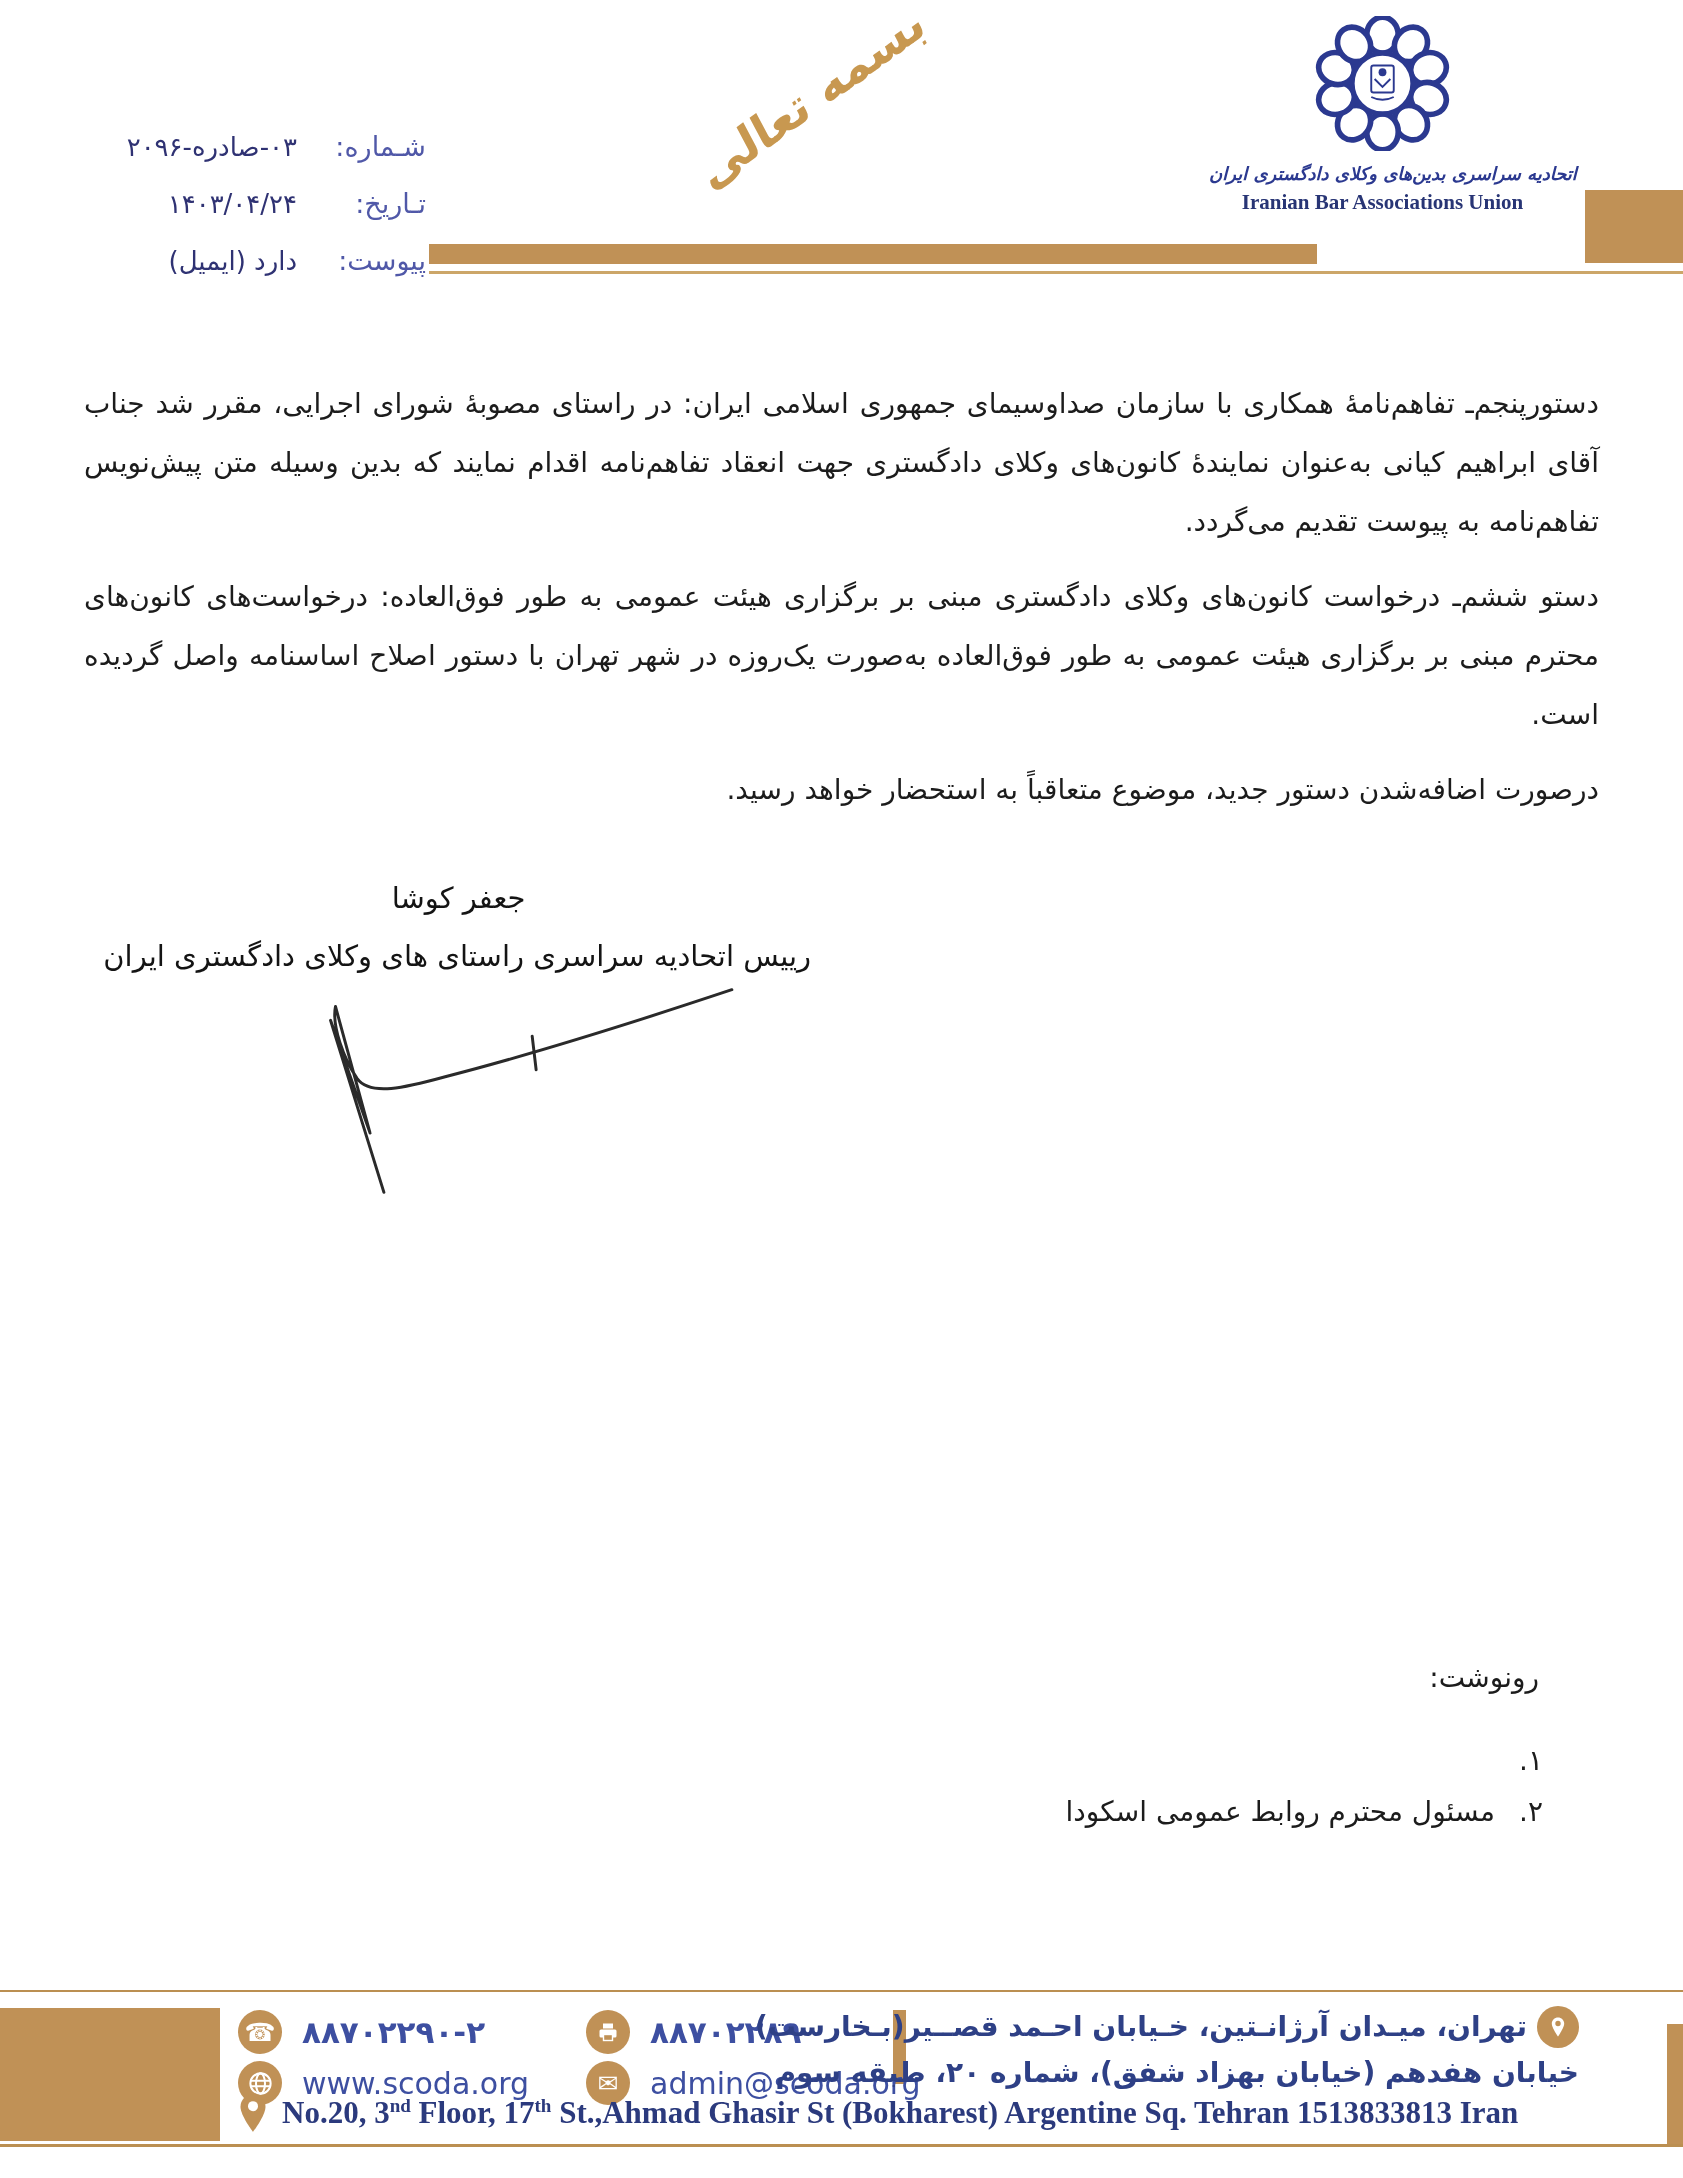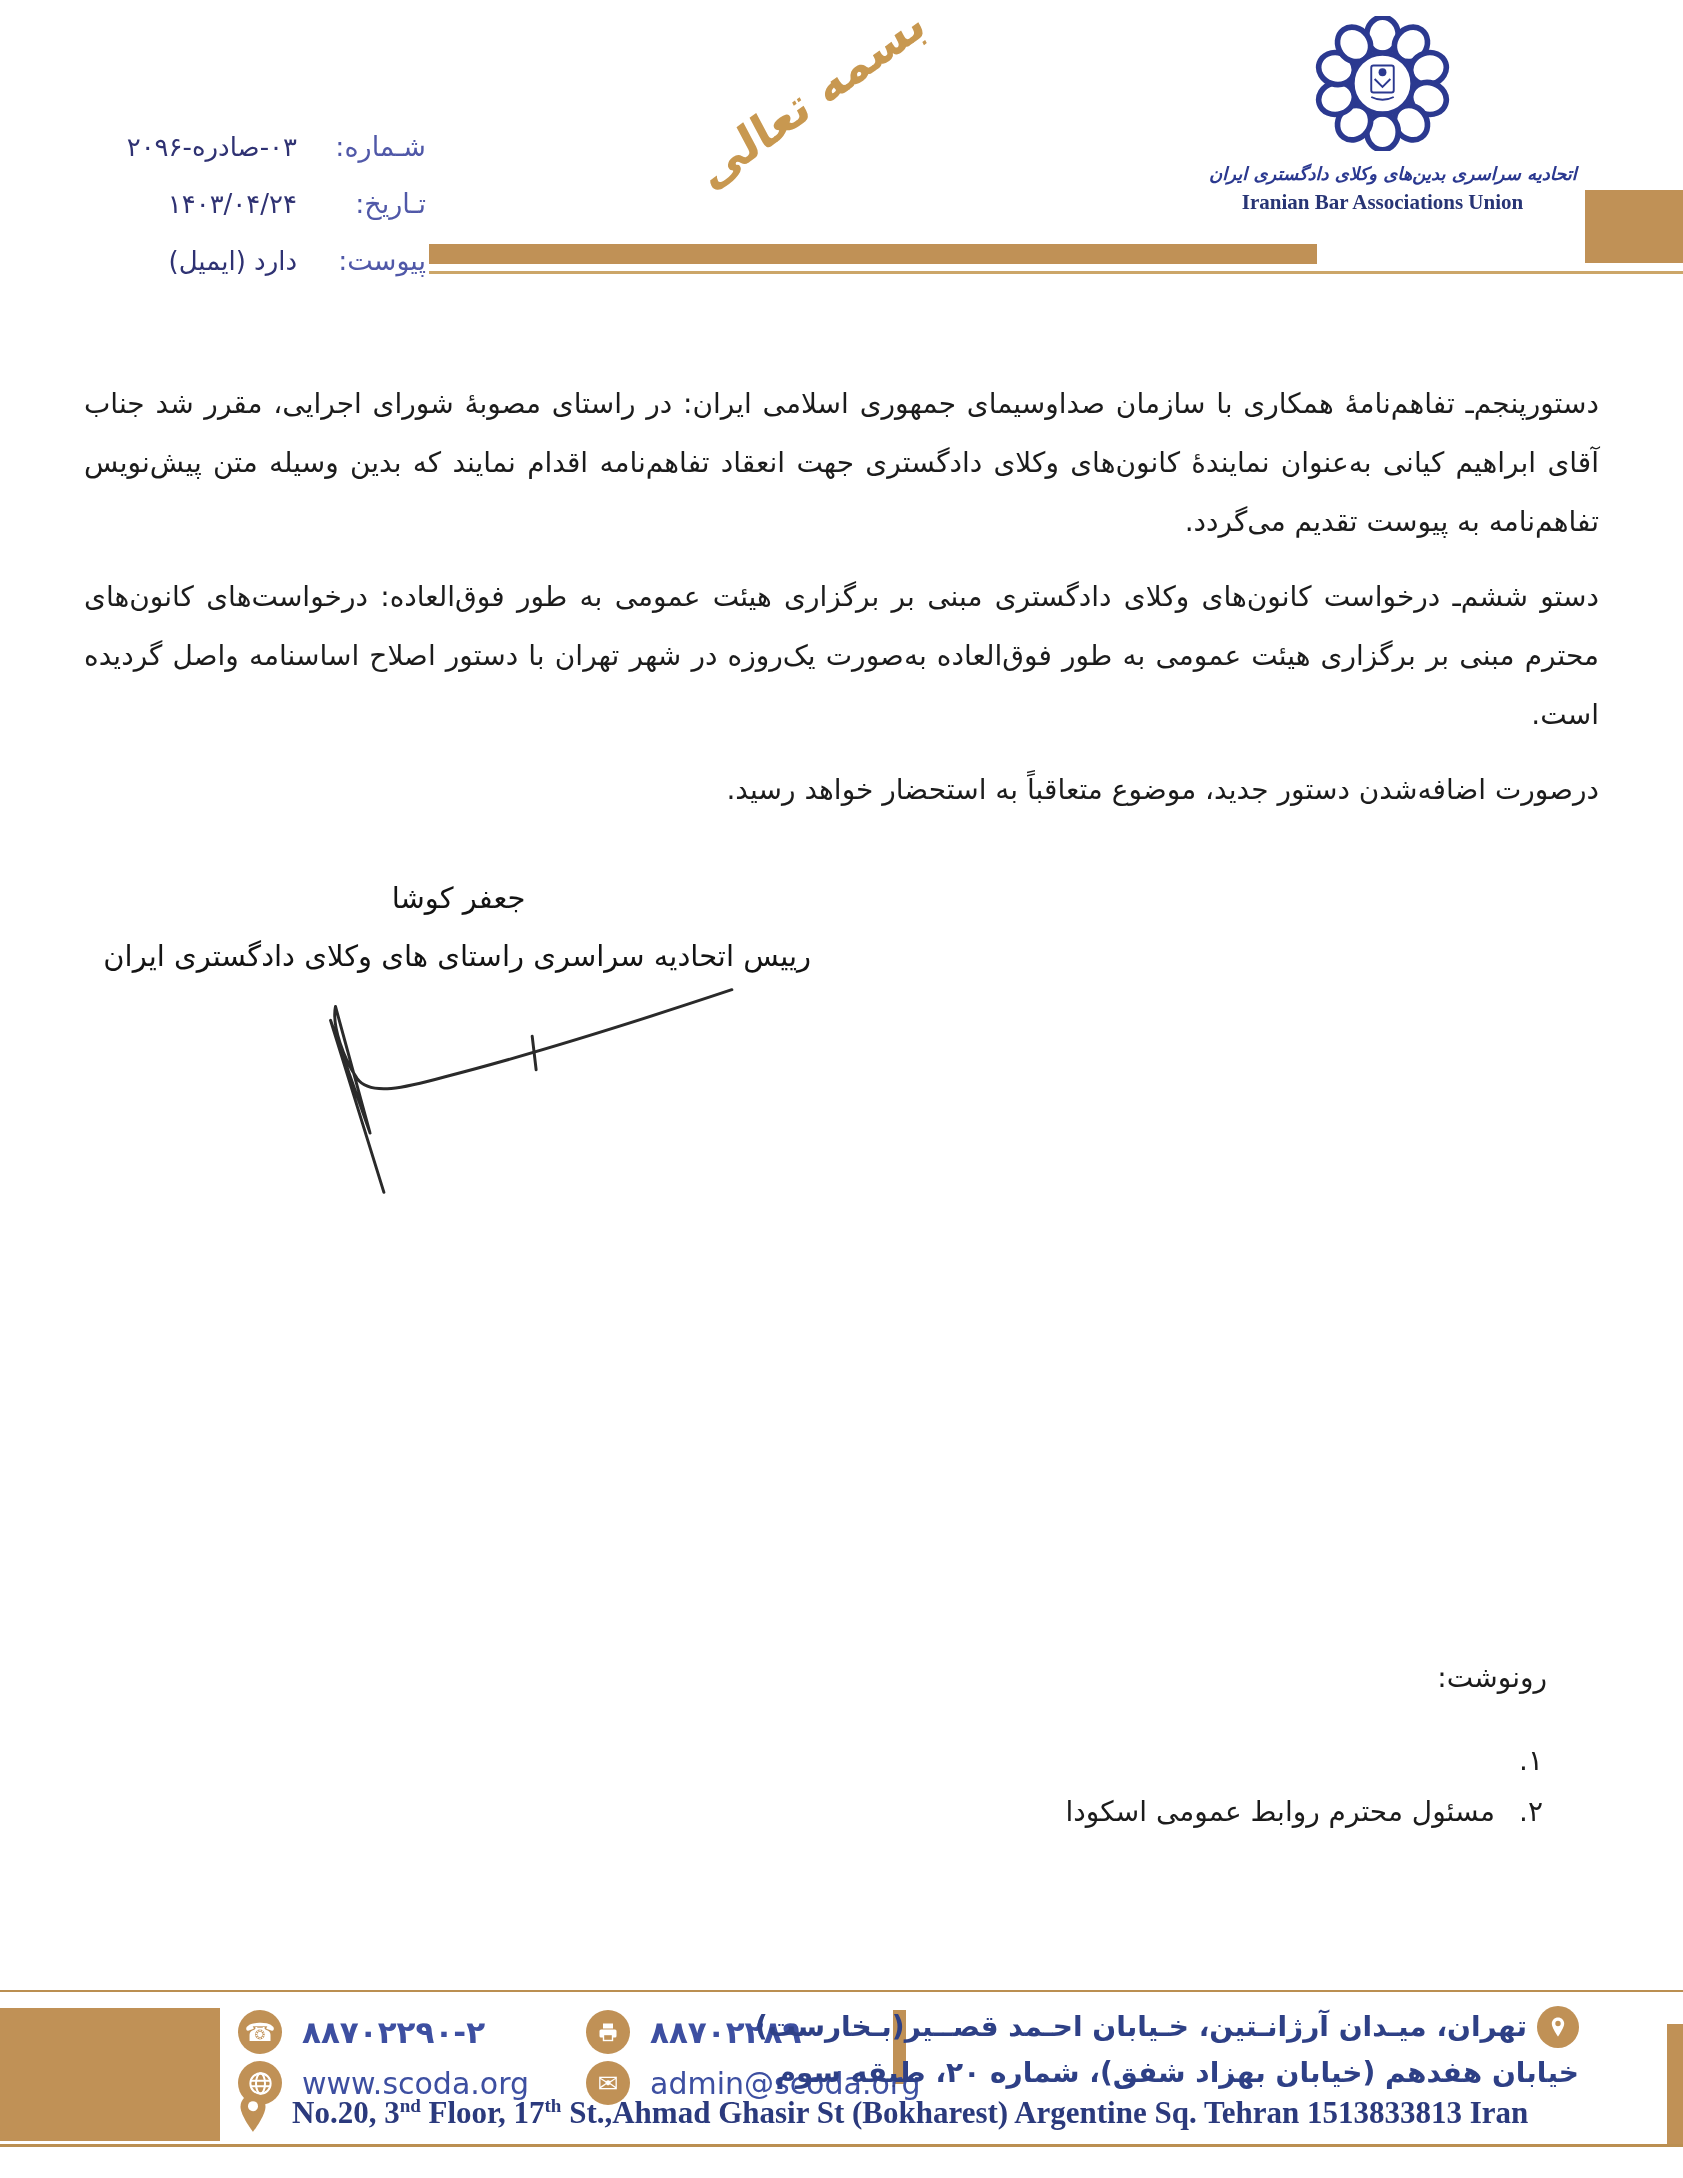--- a/index.html
+++ b/index.html
@@ -24,21 +24,21 @@
   .body-text{position:absolute;left:84px;top:374px;width:1515px;direction:rtl;
              text-align:justify;color:#1C1C1C;font-size:28px;line-height:59px;}
   .body-text p{margin:0 0 16px 0;}
   
   .sig-name{position:absolute;left:315px;top:881px;width:287px;text-align:center;
             direction:rtl;font-size:29px;color:#141414;}
   .sig-title{position:absolute;left:158px;top:939px;width:653px;text-align:center;
             direction:rtl;font-size:29px;color:#141414;white-space:nowrap;}
   .sig-scribble{position:absolute;left:267px;top:965px;width:475px;height:257px;}
   
-  .cc-title{position:absolute;right:136px;top:1661px;direction:rtl;font-size:28px;color:#1C1C1C;}
+  .cc-title{position:absolute;right:144px;top:1661px;direction:rtl;font-size:28px;color:#1C1C1C;}
   .cc-list{position:absolute;right:140px;top:1735px;direction:rtl;font-size:28px;color:#1C1C1C;}
   .cc-item{display:flex;direction:rtl;line-height:51px;}
   .cc-num{white-space:nowrap;}
   .cc-text{margin-right:24px;white-space:nowrap;}
   
   .foot-line{position:absolute;left:0;width:1683px;background:#BB8F51;}
   .foot-line.top{top:1990px;height:2px;}
   .foot-line.bottom{top:2144px;height:3px;}
   .foot-block-left{position:absolute;left:0;top:2008px;width:220px;height:133px;background:#C09156;}
   .foot-bar-right{position:absolute;left:1667px;top:2024px;width:16px;height:121px;background:#C09156;}
@@ -52,21 +52,21 @@
         color:#3D4FA1;letter-spacing:3px;margin-left:20px;white-space:nowrap;}
   .clink{font-size:30px;color:#3D4FA1;margin-left:20px;white-space:nowrap;}
   .cell2{margin-left:61px;}
   .addr-fa{position:absolute;right:104px;top:2004px;width:772px;direction:rtl;text-align:right;
            font-weight:bold;color:#2E4086;font-size:28px;line-height:46px;}
   .addr-fa .line1{display:flex;direction:rtl;align-items:center;justify-content:flex-start;}
   .addr-fa .line1 .ficon{width:42px;height:42px;margin-left:10px;}
   .addr-fa .txt{white-space:nowrap;}
   .addr-en{position:absolute;left:238px;top:2093px;display:flex;align-items:center;}
   .addr-en-text{font-family:"Liberation Serif",serif;font-weight:bold;color:#2B3A7D;
-                font-size:31px;margin-left:24px;white-space:nowrap;}
+                font-size:31px;margin-left:14px;white-space:nowrap;}
   .addr-en-text sup{font-size:19px;}
 </style>
 </head>
 <body>
 
 <div class="page">
 
   <div class="meta">
     <div class="meta-row">
       <span class="meta-label">شـماره:</span>

